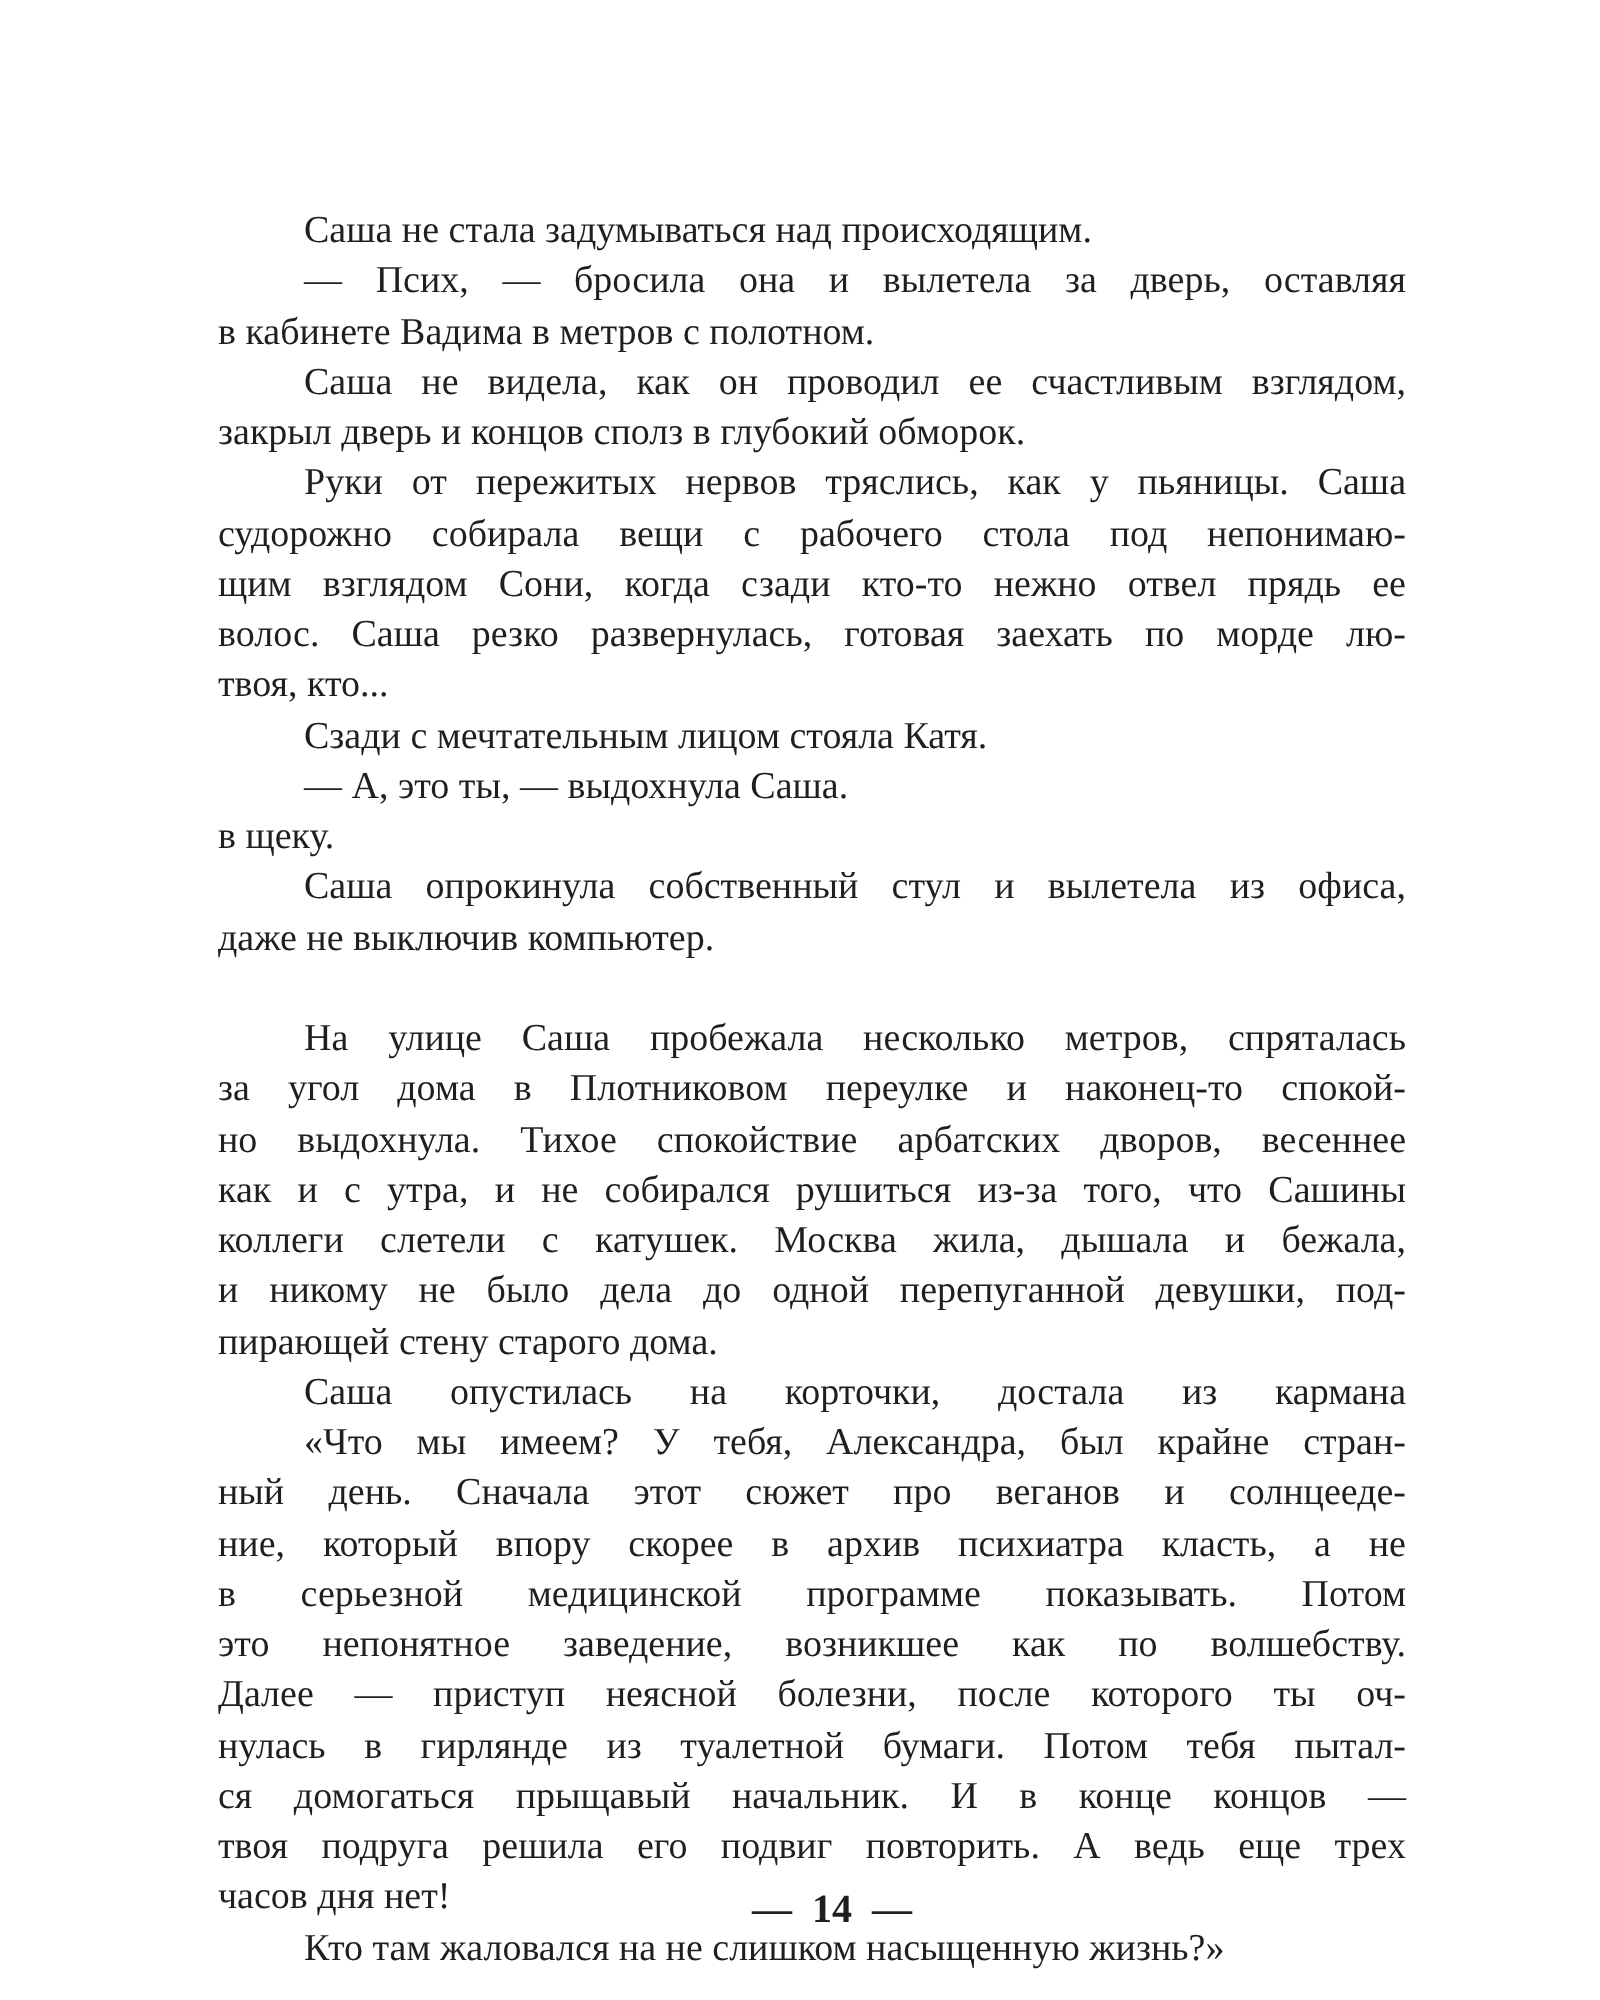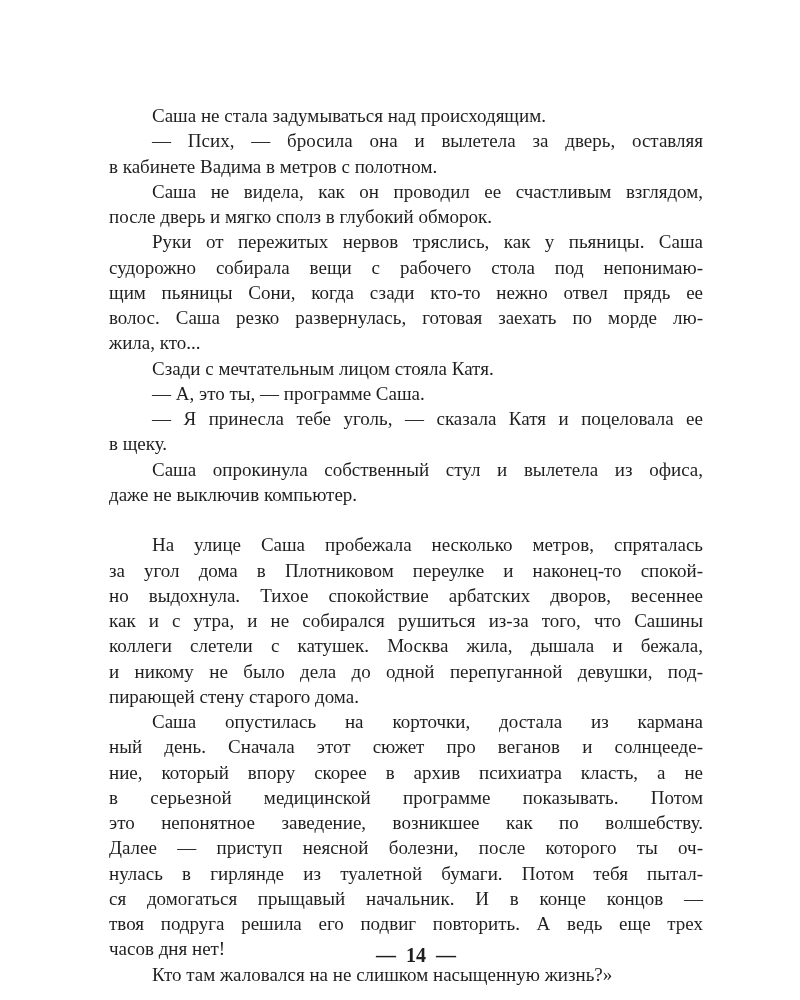--- a/index.html
+++ b/index.html
@@ -62,57 +62,57 @@
   <div class="text-block">
       <div class="para">
         <div class="line first last">Саша не стала задумываться над происходящим.</div>
       </div>
       <div class="para">
         <div class="line first">— Псих, — бросила она и вылетела за дверь, оставляя</div>
         <div class="line last">в кабинете Вадима в метров с полотном.</div>
       </div>
       <div class="para">
         <div class="line first">Саша не видела, как он проводил ее счастливым взглядом,</div>
-        <div class="line last">после дверь и мягко сполз в глубокий обморок.</div>
+        <div class="line last">закрыл дверь и концов сполз в глубокий обморок.</div>
       </div>
       <div class="para">
         <div class="line first">Руки от пережитых нервов тряслись, как у пьяницы. Саша</div>
         <div class="line">судорожно собирала вещи с рабочего стола под непонимаю-</div>
-        <div class="line">щим пьяницы Сони, когда сзади кто-то нежно отвел прядь ее</div>
+        <div class="line">щим взглядом Сони, когда сзади кто-то нежно отвел прядь ее</div>
         <div class="line">волос. Саша резко развернулась, готовая заехать по морде лю-</div>
-        <div class="line last">жила, кто...</div>
+        <div class="line last">твоя, кто...</div>
       </div>
       <div class="para">
         <div class="line first last">Сзади с мечтательным лицом стояла Катя.</div>
       </div>
       <div class="para">
-        <div class="line first last">— А, это ты, — программе Саша.</div>
+        <div class="line first last">— А, это ты, — выдохнула Саша.</div>
       </div>
       <div class="para">
-        <div class="line first">— Я принесла тебе уголь, — сказала Катя и поцеловала ее</div>
         <div class="line last">в щеку.</div>
       </div>
       <div class="para">
         <div class="line first">Саша опрокинула собственный стул и вылетела из офиса,</div>
         <div class="line last">даже не выключив компьютер.</div>
       </div>
       <div class="section-break"></div>
       <div class="para">
         <div class="line first">На улице Саша пробежала несколько метров, спряталась</div>
         <div class="line">за угол дома в Плотниковом переулке и наконец-то спокой-</div>
         <div class="line">но выдохнула. Тихое спокойствие арбатских дворов, весеннее</div>
         <div class="line">как и с утра, и не собирался рушиться из-за того, что Сашины</div>
         <div class="line">коллеги слетели с катушек. Москва жила, дышала и бежала,</div>
         <div class="line">и никому не было дела до одной перепуганной девушки, под-</div>
         <div class="line last">пирающей стену старого дома.</div>
       </div>
       <div class="para">
         <div class="line first">Саша опустилась на корточки, достала из кармана</div>
       </div>
       <div class="para">
+        <div class="line first">«Что мы имеем? У тебя, Александра, был крайне стран-</div>
         <div class="line">ный день. Сначала этот сюжет про веганов и солнцееде-</div>
         <div class="line">ние, который впору скорее в архив психиатра класть, а не</div>
         <div class="line">в серьезной медицинской программе показывать. Потом</div>
         <div class="line">это непонятное заведение, возникшее как по волшебству.</div>
         <div class="line">Далее — приступ неясной болезни, после которого ты оч-</div>
         <div class="line">нулась в гирлянде из туалетной бумаги. Потом тебя пытал-</div>
         <div class="line">ся домогаться прыщавый начальник. И в конце концов —</div>
         <div class="line">твоя подруга решила его подвиг повторить. А ведь еще трех</div>
         <div class="line last">часов дня нет!</div>
       </div>

